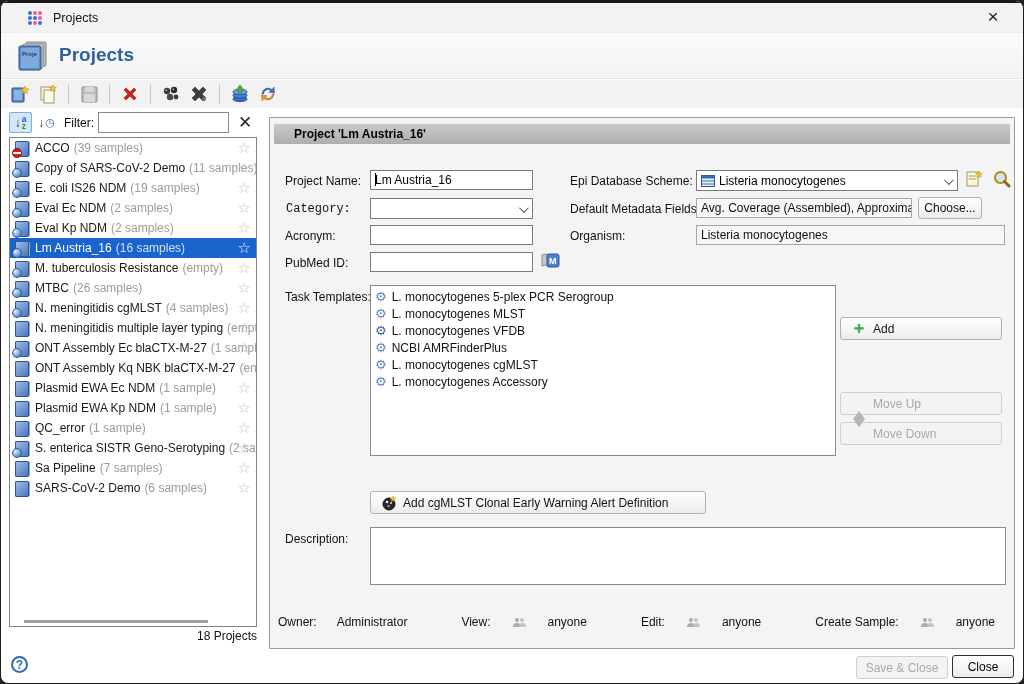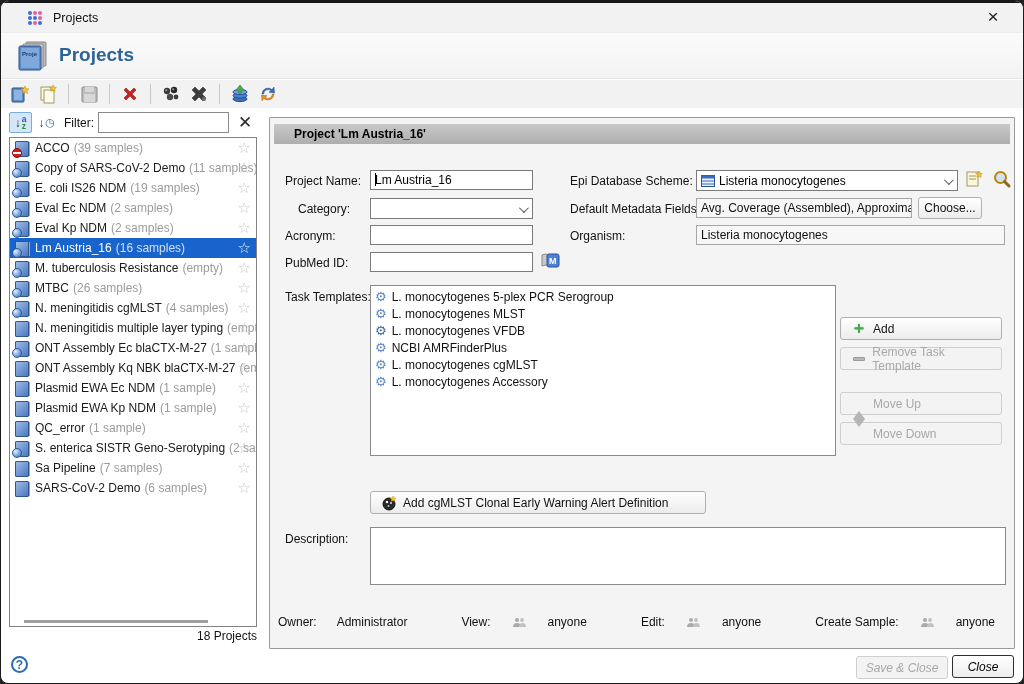--- a/index.html
+++ b/index.html
@@ -104,21 +104,21 @@
   .arrow-down{border-top:8px solid #b5b5b5;}
   .stem{width:5px;height:5px;background:#b5b5b5;margin:0 auto;}
 
   .textarea{position:absolute;background:#fff;border:1px solid #8a8a8a;cursor:text;}
   .perm-row{position:absolute;left:8px;top:497px;font-size:12px;color:#111;display:flex;align-items:center;gap:20px;white-space:nowrap;}
   .perm-row .gap{width:14px;}
   .people-icon{display:inline-flex;margin:0 1px;}
 
   
   .footer-btn{position:absolute;height:23px;border-radius:3px;font-size:12px;display:flex;align-items:center;
-              justify-content:center;cursor:pointer;font-style:italic;}
+              justify-content:center;cursor:pointer;}
   .save-close{left:855px;top:655px;width:92px;background:#f3f3f3;border:1px solid #cfcfcf;color:#a8a8a8;cursor:default;}
   .close-footer{left:951px;top:654px;width:62px;background:linear-gradient(#ffffff,#ededed);
                 border:1.5px solid #2f2f2f;color:#000;}
 
   svg{display:block;}
 </style>
 </head>
 <body>
 
 <div class="window">
@@ -345,21 +345,21 @@
   </div>
   <div class="projects-count">18 Projects</div>
   <div class="help-icon">?</div>
 
   <div class="detail-panel">
     <div class="detail-header">Project 'Lm Austria_16'</div>
 
     <span class="fld-label" style="left:15px;top:56px;">Project Name:</span>
     <div class="txt-field" style="left:100px;top:52px;width:163px;height:20px;"><span class="caret"></span><span>Lm Austria_16</span></div>
 
-    <span class="fld-label" style="left:28px;top:84px;">Category:</span>
+    <span class="fld-label" style="left:16px;top:84px;font-family:Liberation Mono, monospace;">Category:</span>
     <div class="combo" style="left:100px;top:80px;width:163px;height:21px;">
       <span></span>
         <span class="chev"></span>
     </div>
 
     <span class="fld-label" style="left:15px;top:111px;">Acronym:</span>
     <div class="txt-field" style="left:100px;top:107px;width:163px;height:20px;"></div>
 
     <span class="fld-label" style="left:15px;top:138px;">PubMed ID:</span>
     <div class="txt-field" style="left:100px;top:134px;width:163px;height:20px;"></div>
@@ -430,26 +430,20 @@
         </div>
         <div class="t-row" data-icon="gear-globe">
           <span class="gear">⚙</span>
           <span>L. monocytogenes Accessory</span>
         </div>
     </div>
 
     <div class="btn" style="left:570px;top:199px;width:162px;height:23px;">
       <span class="bicon plus">＋</span>
       <span>Add</span>
-    </div>
-    <div class="btn disabled" style="left:570px;top:229px;width:162px;height:23px;">
-      <span class="bicon">
-          <span class="dash"></span>
-        </span>
-      <span>Remove Task Template</span>
     </div>
     <div class="btn disabled" style="left:570px;top:274px;width:162px;height:23px;">
       <span class="bicon">
           <span><span class="arrow-up"></span><span class="stem"></span></span>
         </span>
       <span>Move Up</span>
     </div>
     <div class="btn disabled" style="left:570px;top:304px;width:162px;height:23px;">
       <span class="bicon">
           <span><span class="stem"></span><span class="arrow-down"></span></span>

